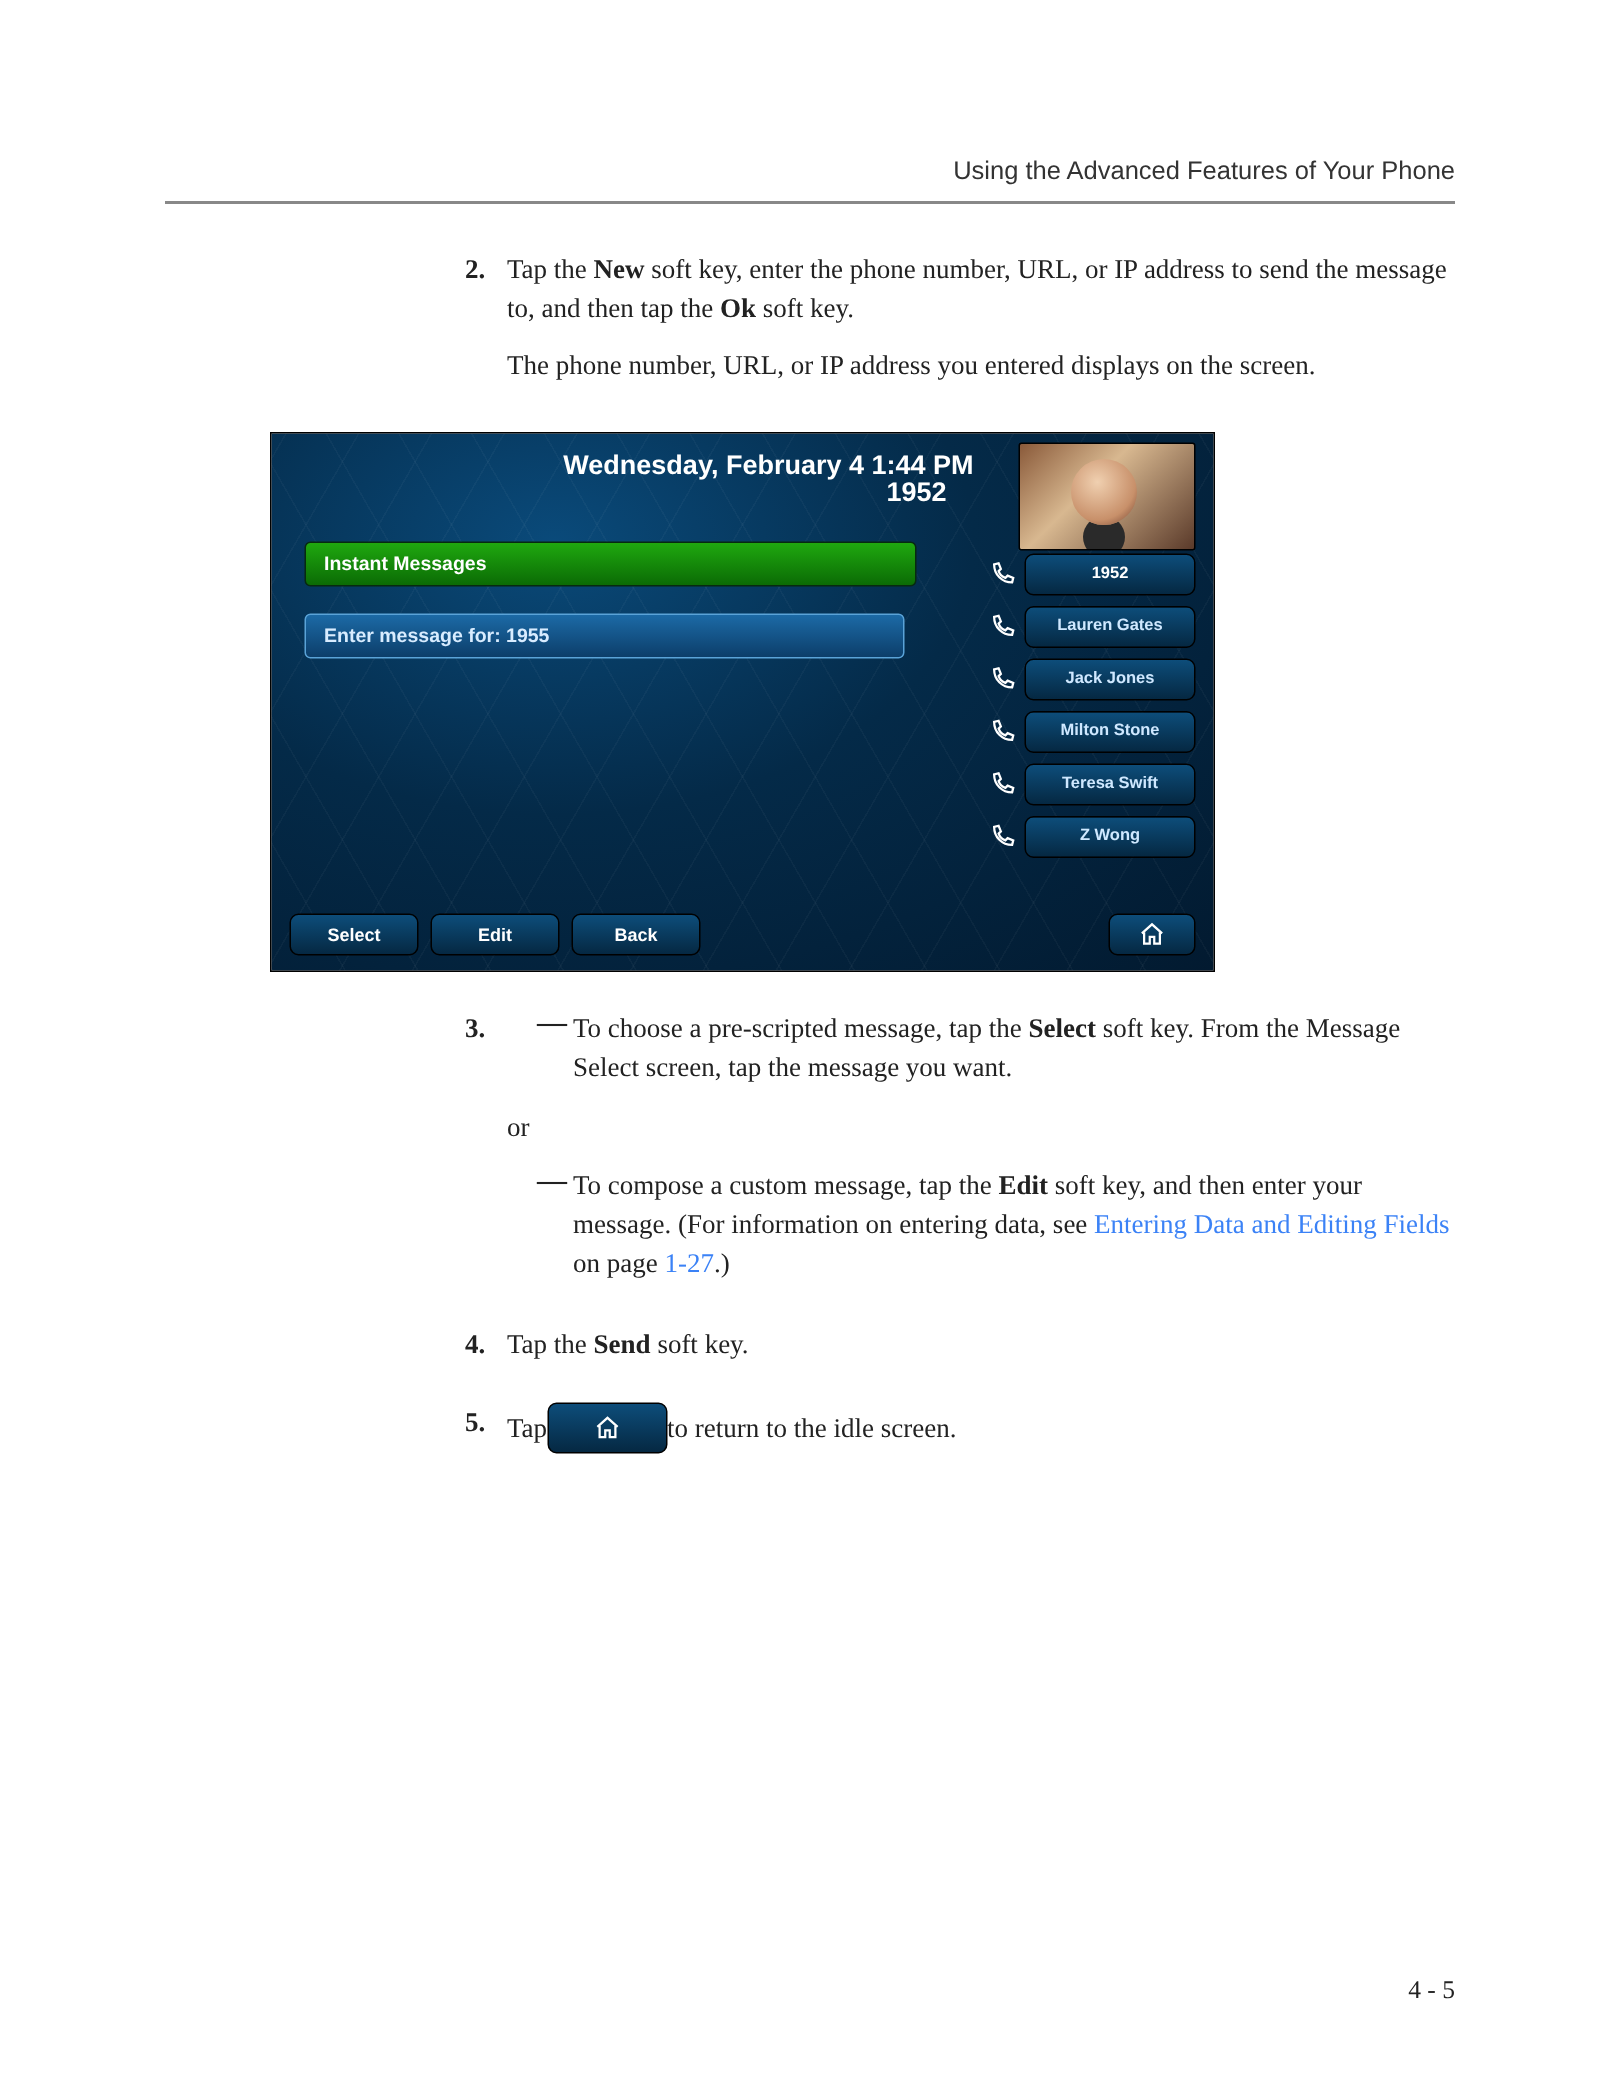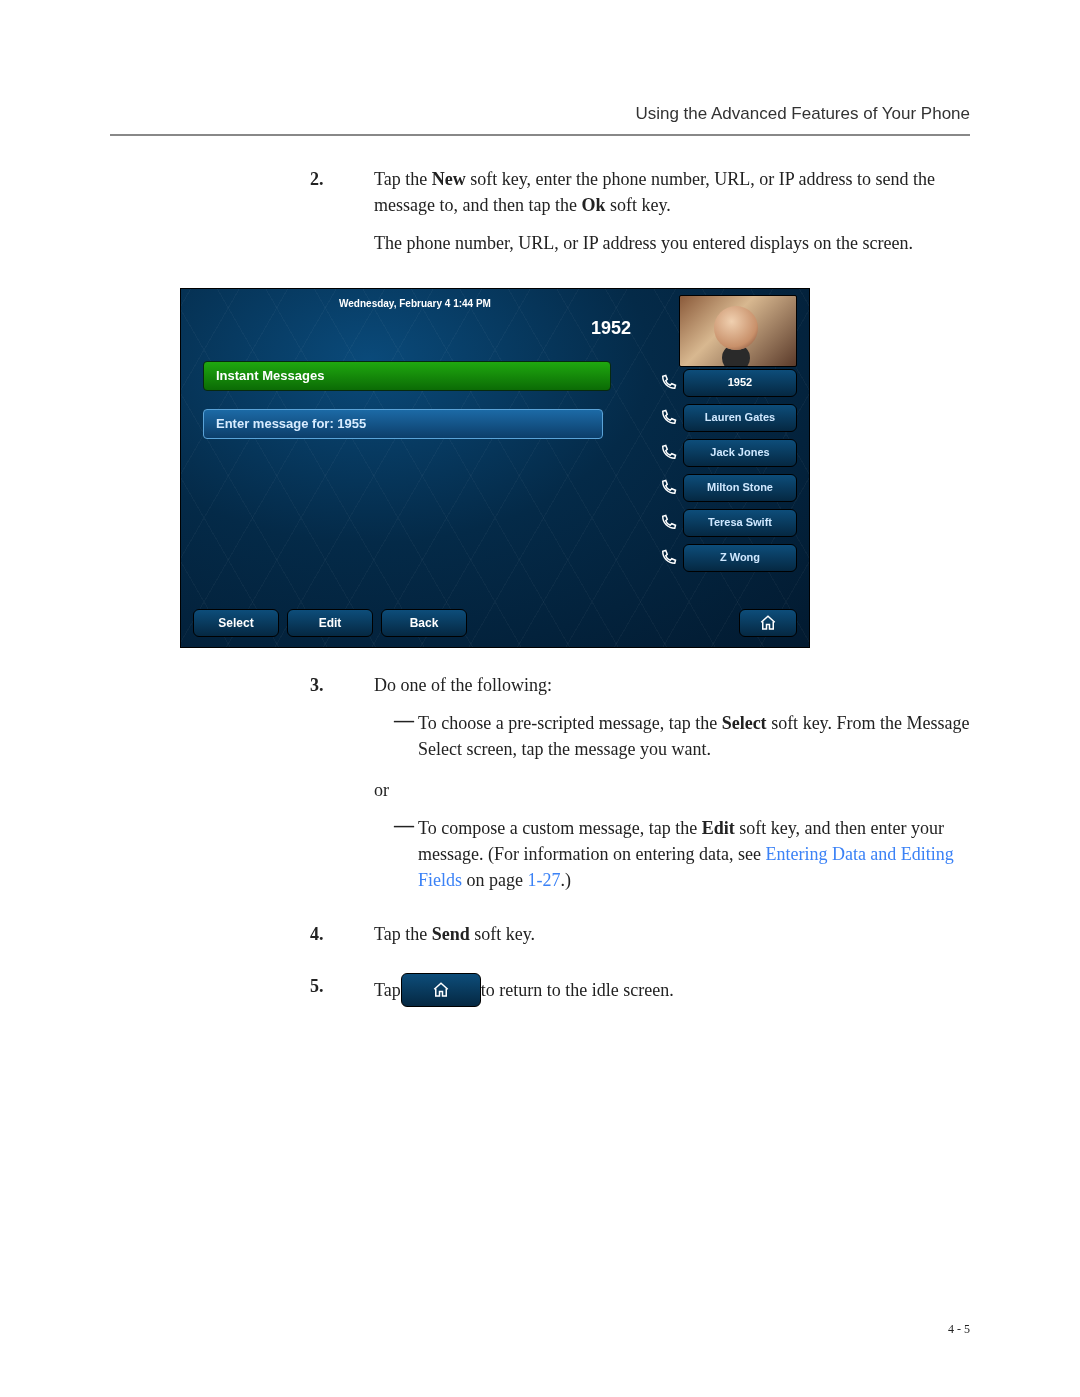--- a/index.html
+++ b/index.html
@@ -36,21 +36,21 @@
   }
   .step {
     display: flex;
     margin-bottom: 14px;
   }
   .step-num {
     width: 28px;
     flex-shrink: 0;
     font-weight: bold;
   }
-  .step-body { flex: 1; margin-left: 36px; }
+  .step-body { flex: 1; }
   .step-body p { margin-bottom: 12px; }
   .sublist { margin-left: 20px; margin-bottom: 14px; }
   .sub-item { display: flex; margin-bottom: 12px; }
   .sub-dash { width: 24px; flex-shrink: 0; font-weight: bold; font-size: 20px; line-height: 1; }
   .link { color: #3b82f6; }
   .b { font-weight: bold; }
   .or { margin: 8px 0 10px 0; }
   .inline-row { display: flex; align-items: center; gap: 0; }
 
   
@@ -70,23 +70,23 @@
     position: absolute;
     inset: 0;
     background-image:
       repeating-linear-gradient(60deg, rgba(255,255,255,0.03) 0 1px, transparent 1px 42px),
       repeating-linear-gradient(-60deg, rgba(255,255,255,0.03) 0 1px, transparent 1px 42px);
     pointer-events: none;
   }
   .phone-top {
     position: absolute;
     top: 8px; left: 0; right: 160px;
-    text-align: center;
-    font-weight: bold;
-    font-size: 10px;
+    text-align: right;
+    font-weight: bold;
+    font-size: 18px;
   }
   .phone-ext {
     position: absolute;
     top: 26px; left: 0; right: 160px;
     text-align: right;
     padding-right: 18px;
     font-weight: bold;
     font-size: 18px;
   }
   .im-header {
@@ -201,21 +201,21 @@
     border: 1px solid #000;
     border-radius: 6px;
     align-items: center;
     justify-content: center;
     vertical-align: middle;
   }
   .home-svg { width: 18px; height: 18px; }
   .footer {
     position: absolute;
     bottom: 60px; right: 110px;
-    font-size: 12px;
+    font-size: 17px;
   }
 </style>
 </head>
 <body>
 
 <div class="page">
   <div class="header-text">Using the Advanced Features of Your Phone</div>
   <hr class="hr">
 
   <div class="content">
@@ -299,21 +299,20 @@
               <path d="M3 11l9-8 9 8"></path>
               <path d="M5 10v10h5v-6h4v6h5V10"></path>
             </svg>
         </div>
       </div>
     </div>
 
     <div class="step">
       <div class="step-num">3.</div>
       <div class="step-body">
-        <p>Do one of the following:</p>
         <div class="sublist">
           <div class="sub-item">
             <div class="sub-dash">—</div>
             <div>
               <span>To choose a pre-scripted message, tap the </span><span class="b">Select</span><span> soft key. From the Message Select screen, tap the message you want.</span>
             </div>
           </div>
         </div>
         <p class="or">or</p>
         <div class="sublist">

